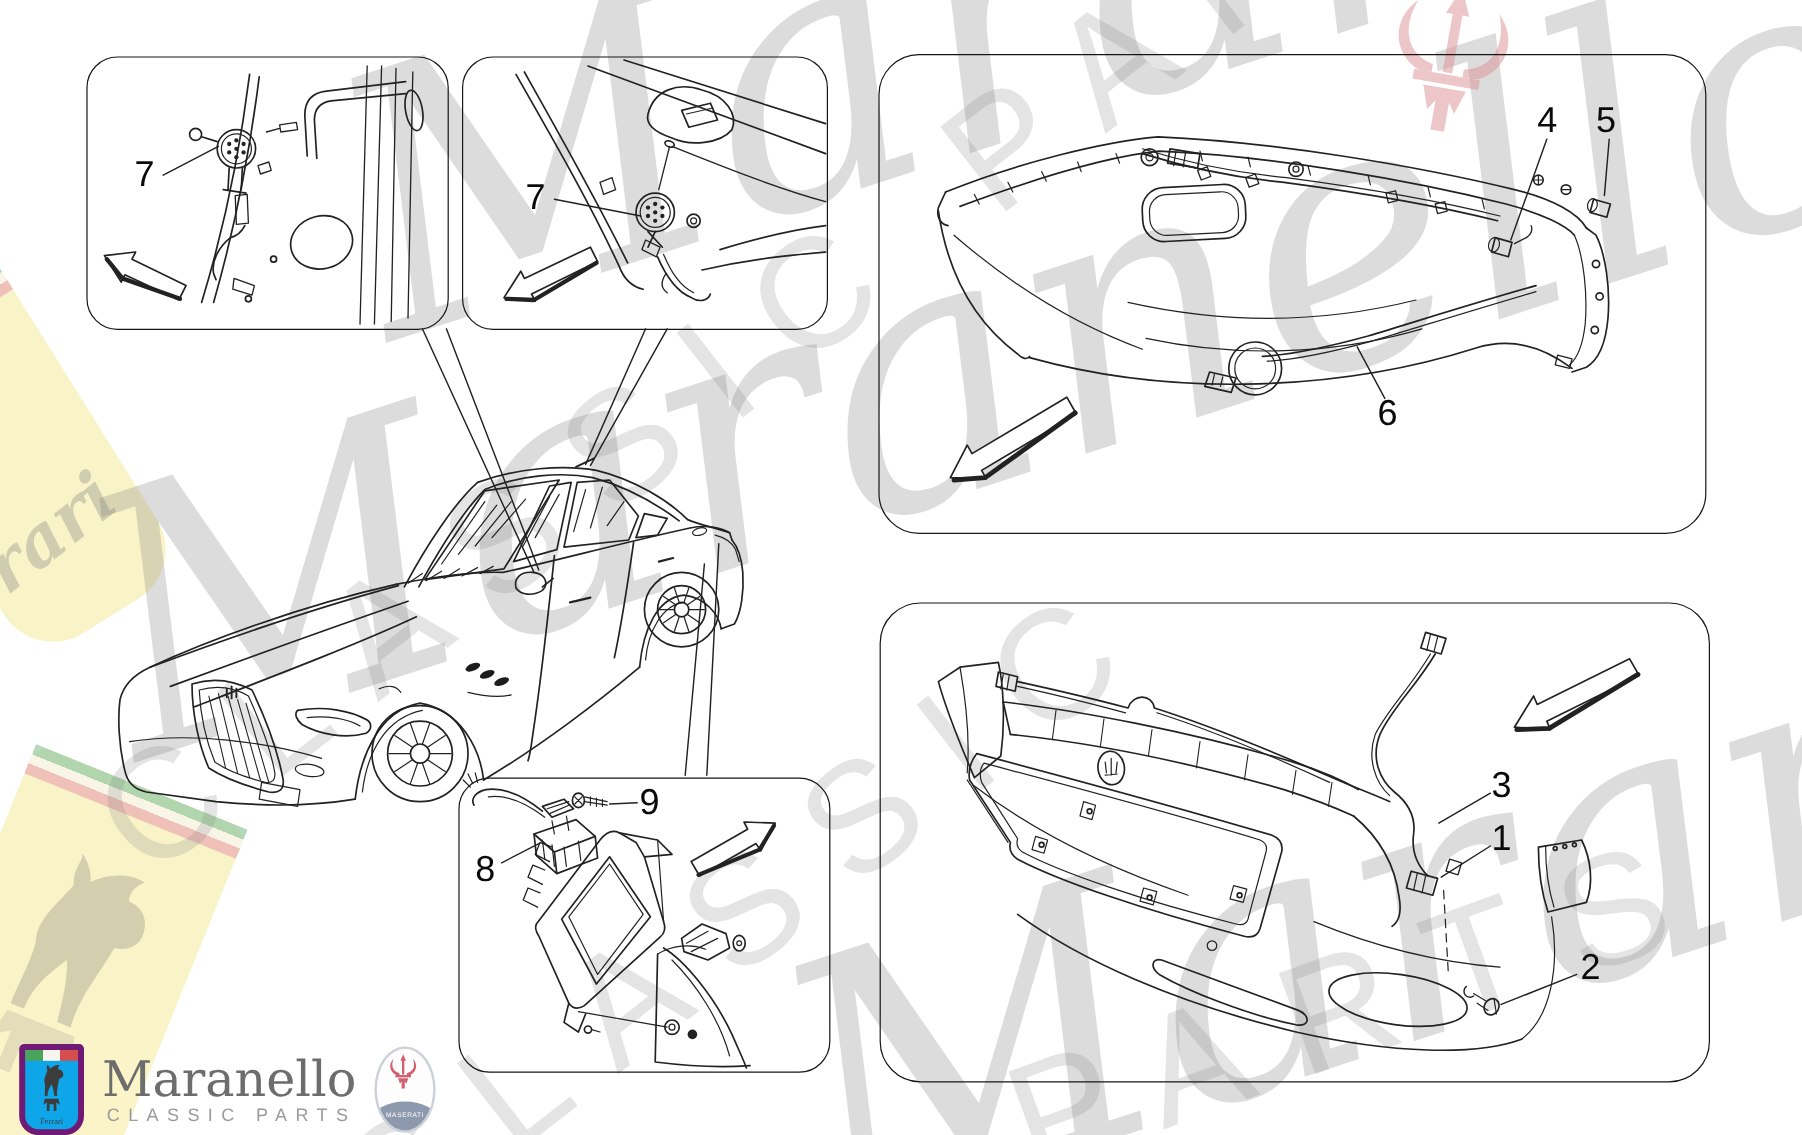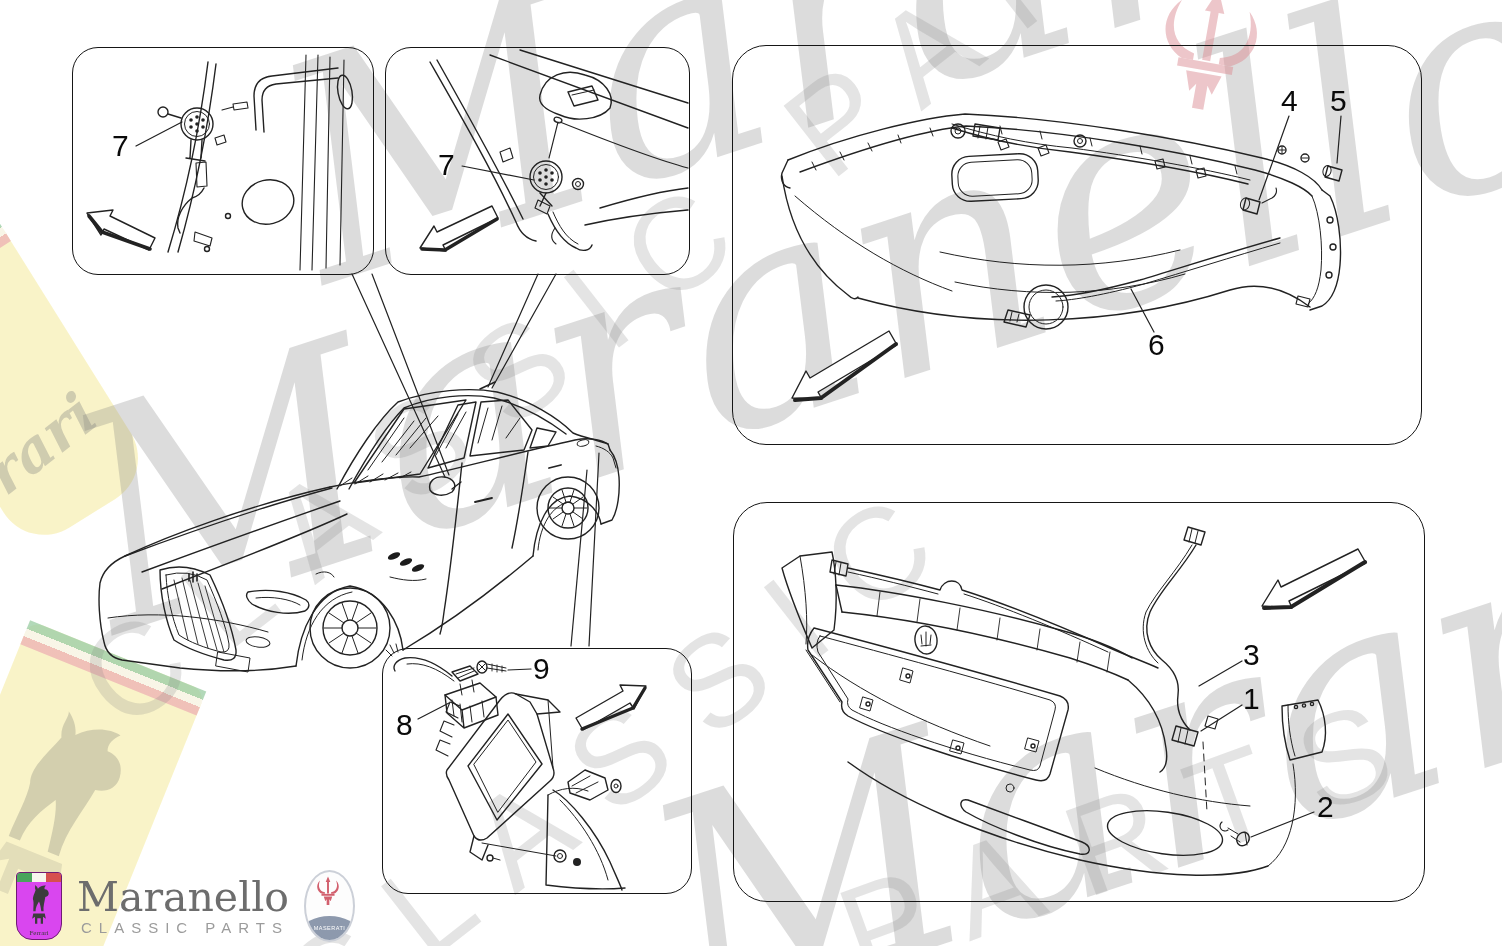--- a/index.html
+++ b/index.html
@@ -20,22 +20,22 @@
   
   .panel{position:absolute;border:1.7px solid #161616;background:transparent;z-index:3;}
   .r26{border-radius:26px;} .r34{border-radius:34px;}
   
   .callout{position:absolute;z-index:6;font-family:"Liberation Sans",sans-serif;
            font-size:30px;color:#0a0a0a;line-height:1;}
   
   svg.art{position:absolute;left:0;top:0;z-index:4;}
   
   #logo{position:absolute;left:16px;top:870px;display:flex;align-items:center;gap:15px;z-index:7;}
-  #logo .shield{position:relative;width:44px;height:66px;background:#d946ef;
-                border:1px solid #701a75;border-radius:4px 4px 16px 16px;overflow:hidden;}
+  #logo .shield{position:relative;width:44px;height:66px;background:#0ea5e9;
+                border:5px solid #701a75;border-radius:4px 4px 16px 16px;overflow:hidden;}
   #logo .shield .bands{position:absolute;left:0;top:0;right:0;height:9px;
                 background:linear-gradient(90deg,#4aa45c 0 33%,#f7f5ee 33% 66%,#d64f4f 66% 100%);}
   #logo .shield .fer{position:absolute;left:0;right:0;bottom:2px;text-align:center;
                 font-size:7px;color:#3b3b3b;font-family:"Liberation Serif",serif;}
   #logo .words{display:flex;flex-direction:column;}
   #logo .brand{font-family:"DejaVu Serif",serif;font-size:41px;color:#6d6d6d;line-height:1.05;}
   #logo .sub{font-family:"Liberation Sans",sans-serif;font-size:15px;letter-spacing:7px;
              color:#9b9b9b;margin-left:4px;}
   #logo .badge{position:relative;width:47px;height:68px;border:2px solid #ccd0d8;border-radius:50%;
                background:#fdfdfd;overflow:hidden;}

